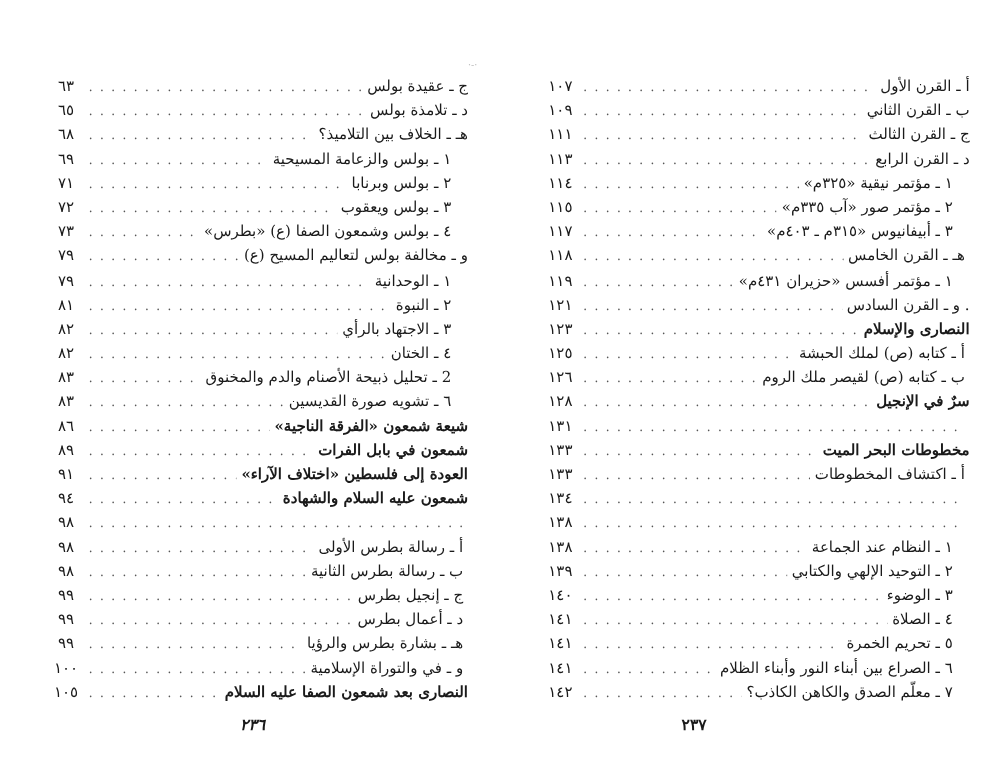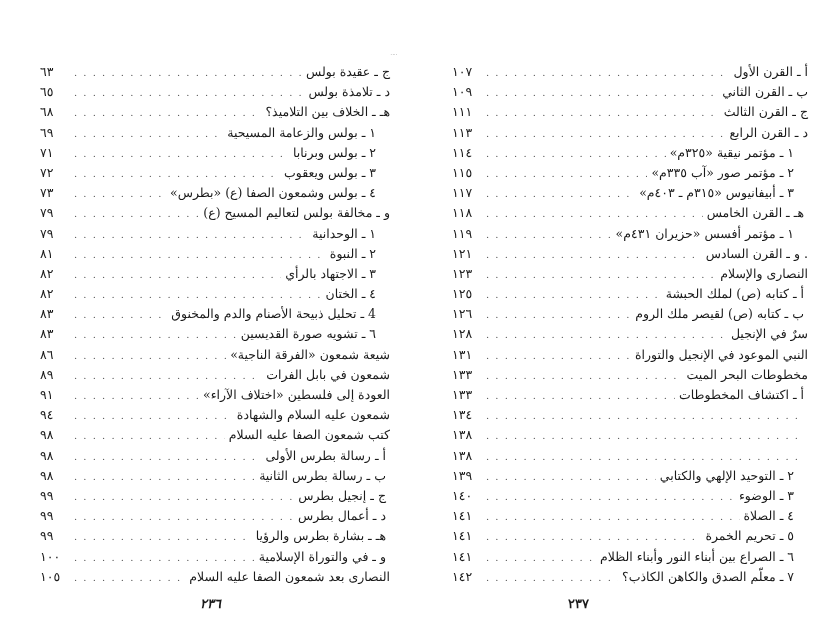--- a/index.html
+++ b/index.html
@@ -18,22 +18,22 @@
     font-size: 12.5px; line-height: 20px; white-space: nowrap;
   }
   .toc-row .label { flex: 0 0 auto; }
   .toc-row .dots {
     flex: 1 1 auto; overflow: hidden; margin: 0 4px; color: #555;
     letter-spacing: 1.5px; font-size: 10px; direction: ltr; text-align: left;
   }
   .toc-row .dots::before {
     content: ". . . . . . . . . . . . . . . . . . . . . . . . . . . . . . . . . . . . . . . . . . . . . . . . . . . . . . . . . . . . . . . . . . . . . . . . . . . . . . . . . . . . . . . . . .";
   }
-  .toc-row .num { flex: 0 0 auto; width: 30px; text-align: left; direction: ltr; }
-  .lvl0 .label { font-weight: normal; padding-right: 0; text-align: right; }
+  .toc-row .num { flex: 0 0 auto; width: 30px; text-align: center; direction: ltr; }
+  .lvl0 .label { font-weight: bold; padding-right: 0; text-align: right; }
   .lvl1 .label { padding-right: 0; }
   .lvl2 .label { padding-right: 14px; }
   .lvl2b .label { padding-right: 4px; }
   .folio {
     position: absolute; top: 596px; font-weight: bold; font-size: 13px;
     direction: rtl;
   }
   .folio.left { left: 200px; font-style: italic; }
   .folio.right { left: 568px; }
   .mark { position: absolute; left: 390px; top: 50px; width: 10px; height: 3px; color:#bbb; font-size:8px; }
@@ -98,21 +98,21 @@
       <span class="label">٣ ـ الاجتهاد بالرأي</span>
       <span class="dots"></span>
       <span class="num">٨٢</span>
     </div>
     <div class="toc-row lvl2">
       <span class="label">٤ ـ الختان</span>
       <span class="dots"></span>
       <span class="num">٨٢</span>
     </div>
     <div class="toc-row lvl2">
-      <span class="label">4 ـ تحليل ذبيحة الأصنام والدم والمخنوق</span>
+      <span class="label">2 ـ تحليل ذبيحة الأصنام والدم والمخنوق</span>
       <span class="dots"></span>
       <span class="num">٨٣</span>
     </div>
     <div class="toc-row lvl2">
       <span class="label">٦ ـ تشويه صورة القديسين</span>
       <span class="dots"></span>
       <span class="num">٨٣</span>
     </div>
     <div class="toc-row lvl0">
       <span class="label">شيعة شمعون «الفرقة الناجية»</span>
@@ -128,21 +128,20 @@
       <span class="label">العودة إلى فلسطين «اختلاف الآراء»</span>
       <span class="dots"></span>
       <span class="num">٩١</span>
     </div>
     <div class="toc-row lvl0">
       <span class="label">شمعون عليه السلام والشهادة</span>
       <span class="dots"></span>
       <span class="num">٩٤</span>
     </div>
     <div class="toc-row lvl0">
-      <span class="label">كتب شمعون الصفا عليه السلام</span>
       <span class="dots"></span>
       <span class="num">٩٨</span>
     </div>
     <div class="toc-row lvl2b">
       <span class="label">أ ـ رسالة بطرس الأولى</span>
       <span class="dots"></span>
       <span class="num">٩٨</span>
     </div>
     <div class="toc-row lvl2b">
       <span class="label">ب ـ رسالة بطرس الثانية</span>
@@ -240,21 +239,20 @@
       <span class="label">ب ـ كتابه (ص) لقيصر ملك الروم</span>
       <span class="dots"></span>
       <span class="num">١٢٦</span>
     </div>
     <div class="toc-row lvl0">
       <span class="label">سرٌ في الإنجيل</span>
       <span class="dots"></span>
       <span class="num">١٢٨</span>
     </div>
     <div class="toc-row lvl0">
-      <span class="label">النبي الموعود في الإنجيل والتوراة</span>
       <span class="dots"></span>
       <span class="num">١٣١</span>
     </div>
     <div class="toc-row lvl0">
       <span class="label">مخطوطات البحر الميت</span>
       <span class="dots"></span>
       <span class="num">١٣٣</span>
     </div>
     <div class="toc-row lvl2b">
       <span class="label">أ ـ اكتشاف المخطوطات</span>
@@ -263,20 +261,21 @@
     </div>
     <div class="toc-row lvl2b">
       <span class="dots"></span>
       <span class="num">١٣٤</span>
     </div>
     <div class="toc-row lvl1">
       <span class="dots"></span>
       <span class="num">١٣٨</span>
     </div>
     <div class="toc-row lvl2">
+      <span class="label">١ ـ النظام عند الجماعة</span>
       <span class="dots"></span>
       <span class="num">١٣٨</span>
     </div>
     <div class="toc-row lvl2">
       <span class="label">٢ ـ التوحيد الإلهي والكتابي</span>
       <span class="dots"></span>
       <span class="num">١٣٩</span>
     </div>
     <div class="toc-row lvl2">
       <span class="label">٣ ـ الوضوء</span>

